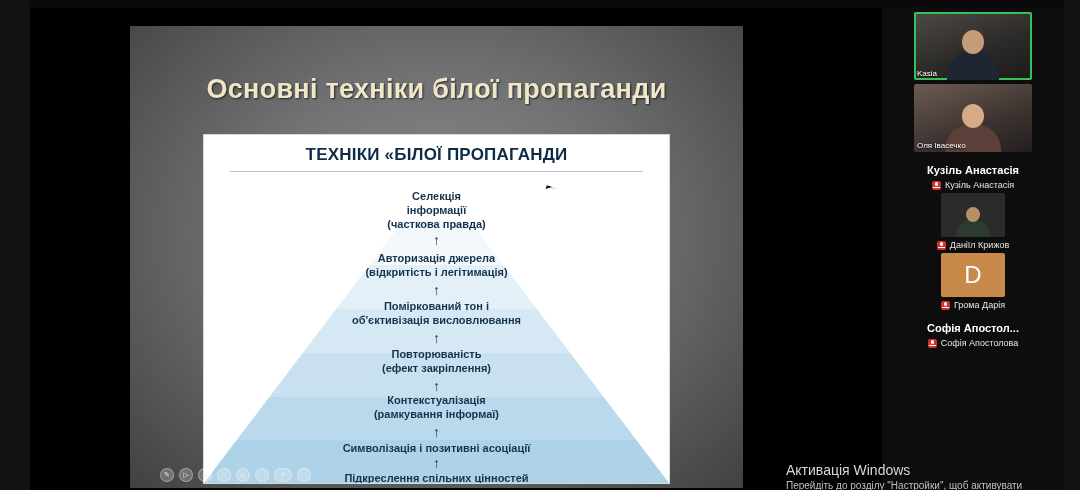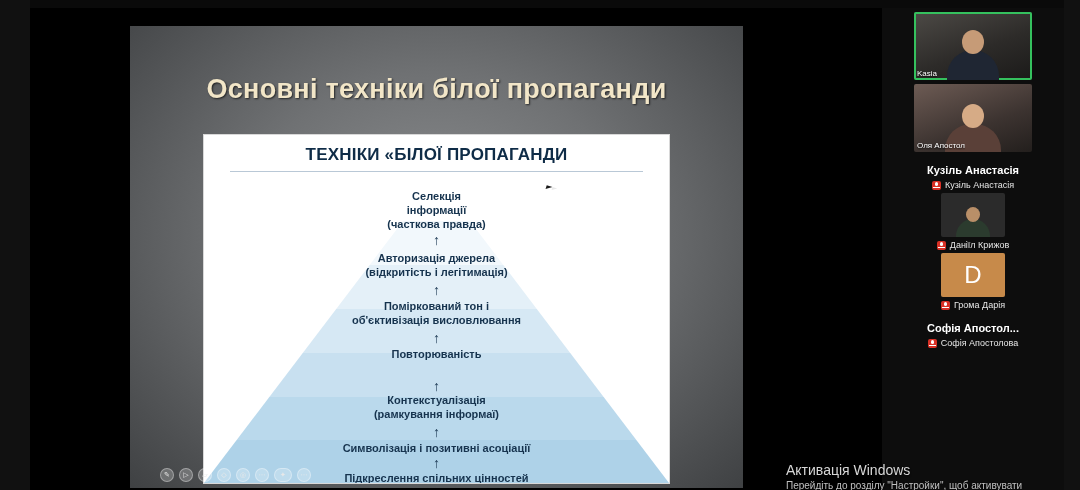--- a/index.html
+++ b/index.html
@@ -337,20 +337,21 @@
           <div class="pyr-arrow" style="top:105px;">↑</div>
 
           <div class="pyr-text" style="top:122px;">
             <div>Поміркований тон і</div>
             <div>об'єктивізація висловлювання</div>
           </div>
           <div class="pyr-arrow" style="top:153px;">↑</div>
 
           <div class="pyr-text" style="top:170px;">
             <div>Повторюваність</div>
+            <div>(ефект закріплення)</div>
           </div>
           <div class="pyr-arrow" style="top:201px;">↑</div>
 
           <div class="pyr-text" style="top:216px;">
             <div>Контекстуалізація</div>
             <div>(рамкування інформаї)</div>
           </div>
           <div class="pyr-arrow" style="top:247px;">↑</div>
 
           <div class="pyr-text" style="top:264px;">
@@ -388,21 +389,21 @@
 
     <div class="tile active vid-a">
       <div class="body-sh" style="bottom:0;width:52px;height:30px;background:#1f2633;"></div>
       <div class="head" style="bottom:26px;width:22px;height:24px;background:#c69b77;"></div>
       <div class="label">Kasia</div>
     </div>
 
     <div class="tile vid-b">
       <div class="body-sh" style="bottom:0;width:56px;height:28px;background:#5a4038;"></div>
       <div class="head" style="bottom:24px;width:22px;height:24px;background:#d6ab86;"></div>
-      <div class="label">Оля Апостол</div>
+      <div class="label">Оля Івасечко</div>
     </div>
 
 
     <div class="group-title">Кузіль Анастасія</div>
 
     <div class="name-row">
       <span class="mic"></span>
       <span>Кузіль Анастасія</span>
     </div>
 

